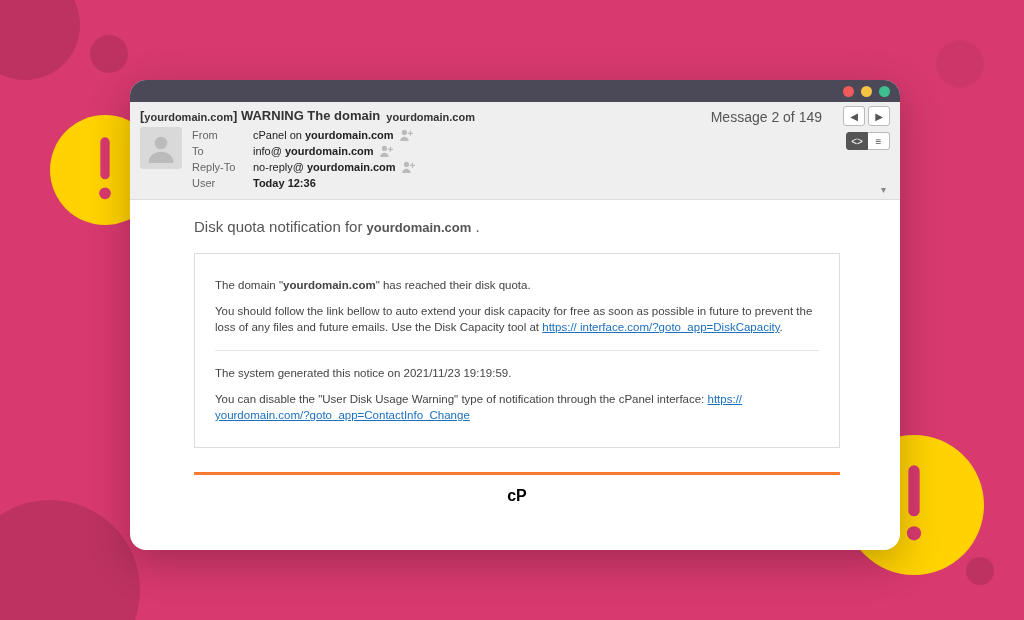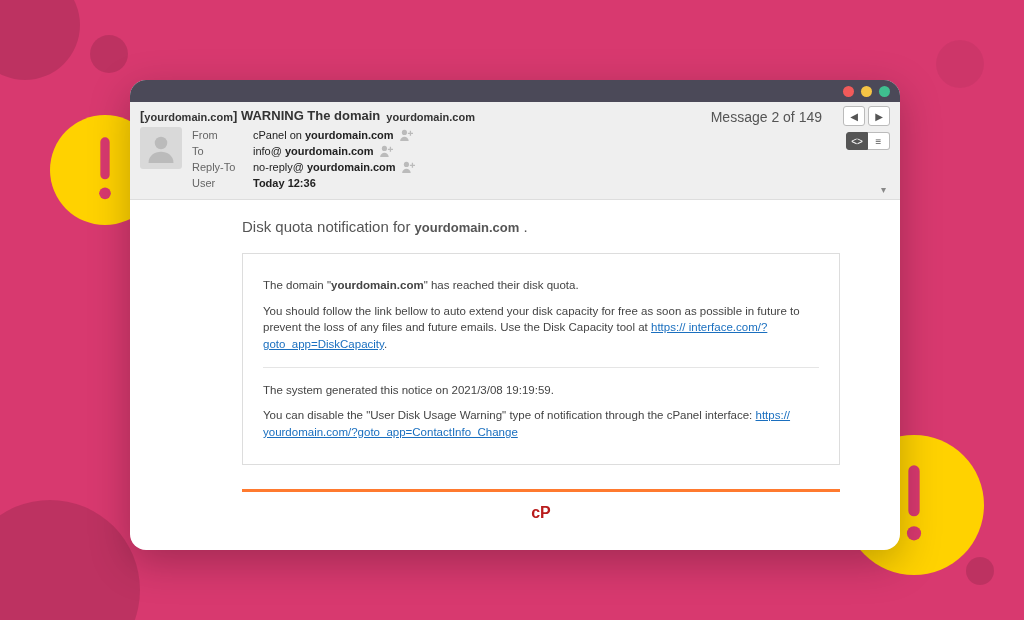--- a/index.html
+++ b/index.html
@@ -57,30 +57,30 @@
   .avatar svg{width:30px;height:30px;fill:#bbb;}
   .meta-rows{font-size:11px;}
   .meta-rows .row{display:flex;align-items:center;gap:6px;line-height:16px;}
   .meta-rows .lbl{width:55px;color:#666;}
   .meta-rows .val{color:#222;}
   .meta-rows .val b{font-weight:bold;}
   .contact-icon{width:14px;height:12px;display:inline-block;}
   .contact-icon svg{width:14px;height:12px;fill:#bbb;}
   .expand-icon{position:absolute;right:14px;bottom:4px;font-size:10px;color:#888;}
 
-  .body-area{padding:18px 60px 10px 112px;font-size:12px;color:#444;}
+  .body-area{padding:18px 60px 10px 64px;font-size:12px;color:#444;}
   .body-title{font-size:15px;color:#555;margin-bottom:18px;}
   .body-title b{font-weight:bold;font-size:13px;}
   .msgbox{border:1px solid #ddd;padding:14px 20px;}
   .msgbox p{margin:9px 0;line-height:1.45;font-size:11.5px;}
   .msgbox hr{border:none;border-top:1px solid #e5e5e5;margin:14px 0;}
   .msgbox a{color:#1a6fbf;text-decoration:underline;}
   .bottom-rule{height:3px;background:#ff7a2f;margin-top:24px;}
   .footer{text-align:center;padding:12px 0;}
-  .cpanel-logo{color:#b91c1c;font-weight:bold;font-size:16px;}
+  .cpanel-logo{color:#000000;font-weight:bold;font-size:16px;}
   b.d{font-weight:bold;}
 </style>
 </head>
 <body>
 
 <div class="bg-circle c1"></div>
 <div class="bg-circle c2"></div>
 <div class="bg-circle c3"></div>
 <div class="bg-circle c4"></div>
 <div class="bg-circle c5"></div>
@@ -167,21 +167,21 @@
   </div>
 
   <div class="body-area">
     <div class="body-title">
       <span>Disk quota notification for </span><b>yourdomain.com</b><span> .</span>
     </div>
     <div class="msgbox">
       <p><span>The domain "</span><b class="d">yourdomain.com</b><span>" has reached their disk quota.</span></p>
       <p><span>You should follow the link bellow to auto extend your disk capacity for free as soon as possible in future to prevent the loss of any files and future emails. Use the Disk Capacity tool at </span><a href="#">https:// interface.com/?goto_app=DiskCapacity</a><span>.</span></p>
       <hr>
-      <p>The system generated this notice on 2021/3/08 19:19:59.</p>
+      <p>The system generated this notice on 2021/11/23 19:19:59.</p>
       <p><span>You can disable the "User Disk Usage Warning" type of notification through the cPanel interface: </span><a href="#">https:// yourdomain.com/?goto_app=ContactInfo_Change</a></p>
     </div>
     <div class="bottom-rule"></div>
     <div class="footer">
       <div class="cpanel-logo">cP</div>
 
     </div>
   </div>
 </div>
 

